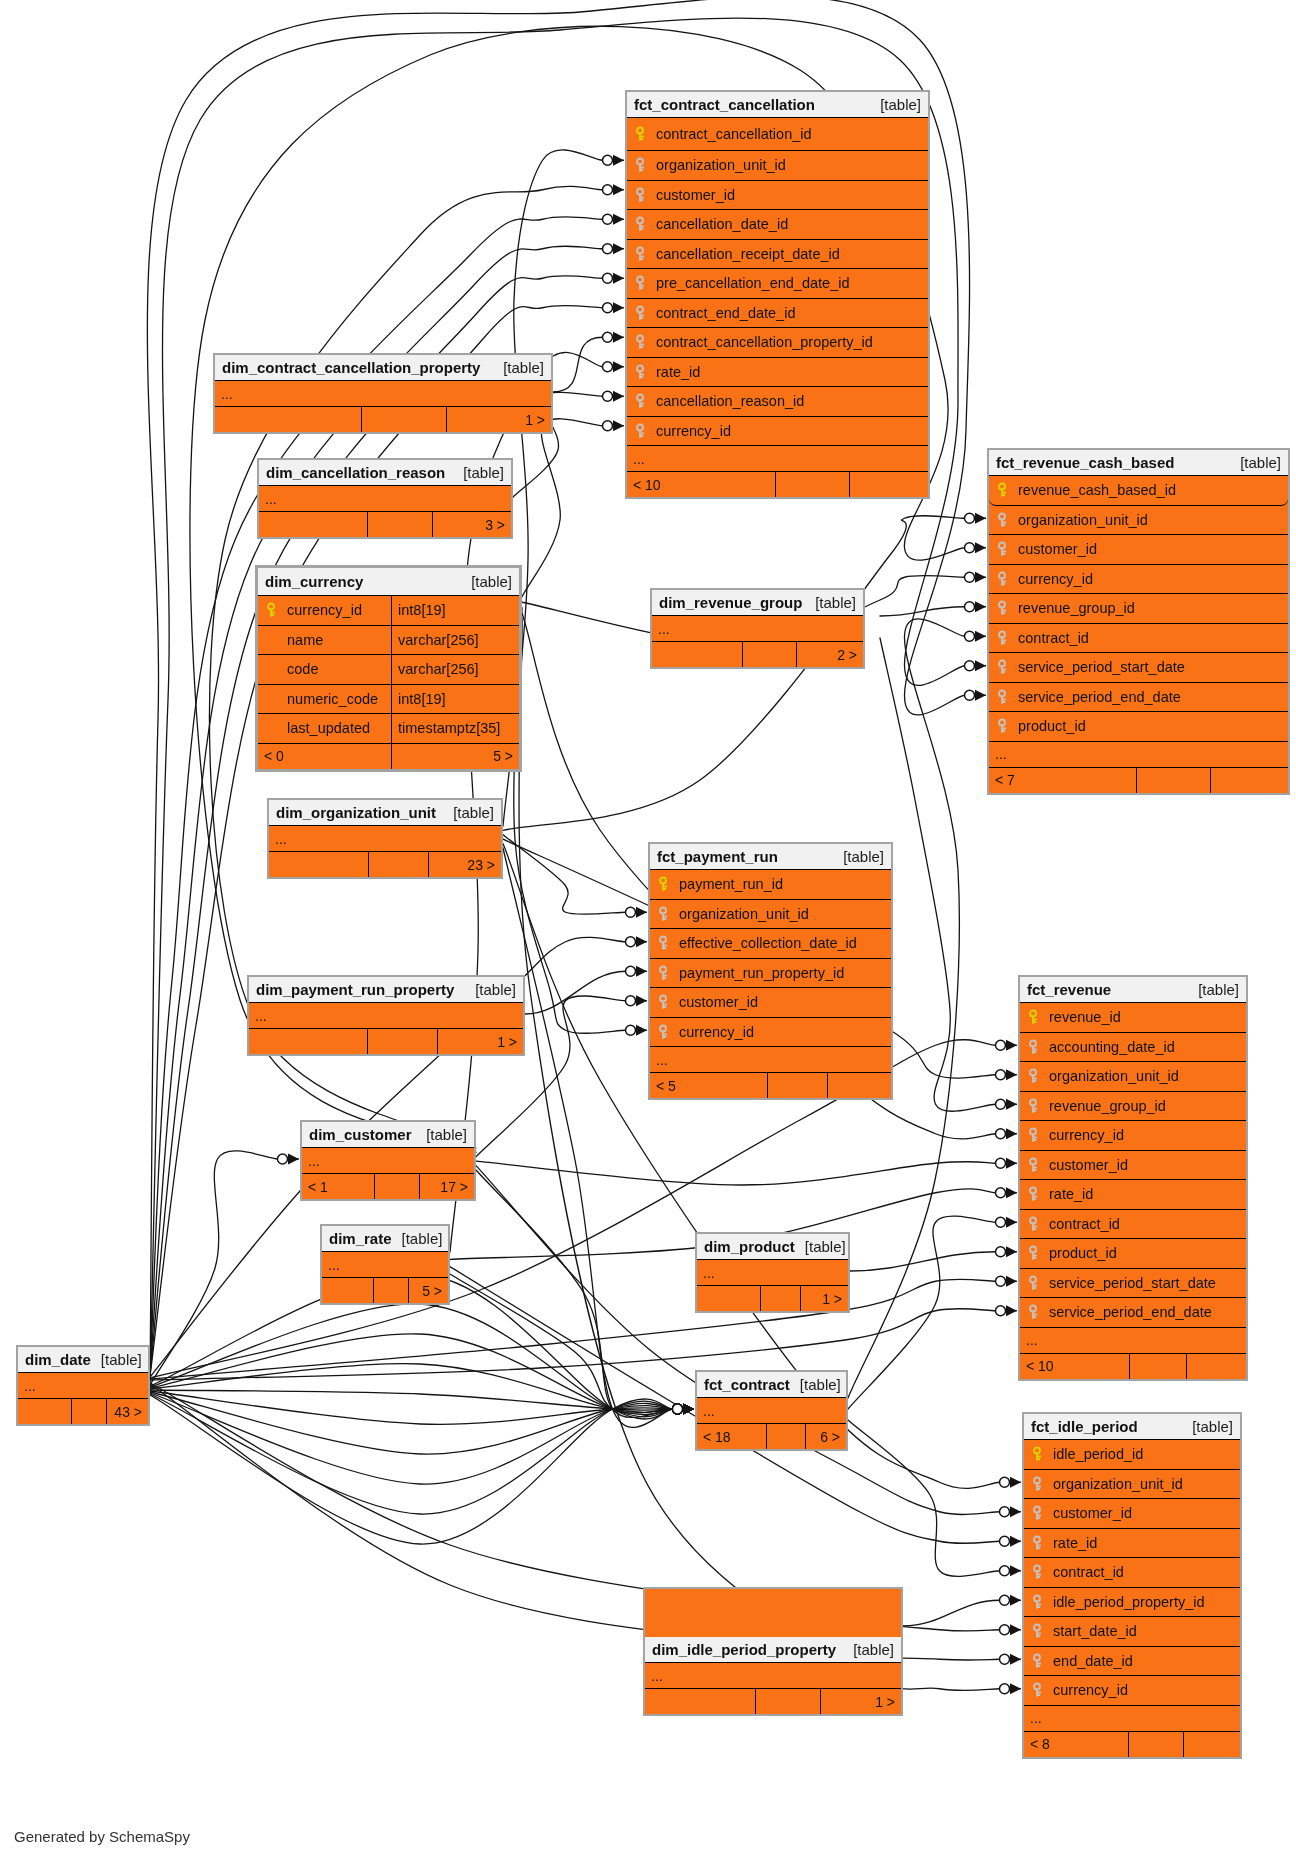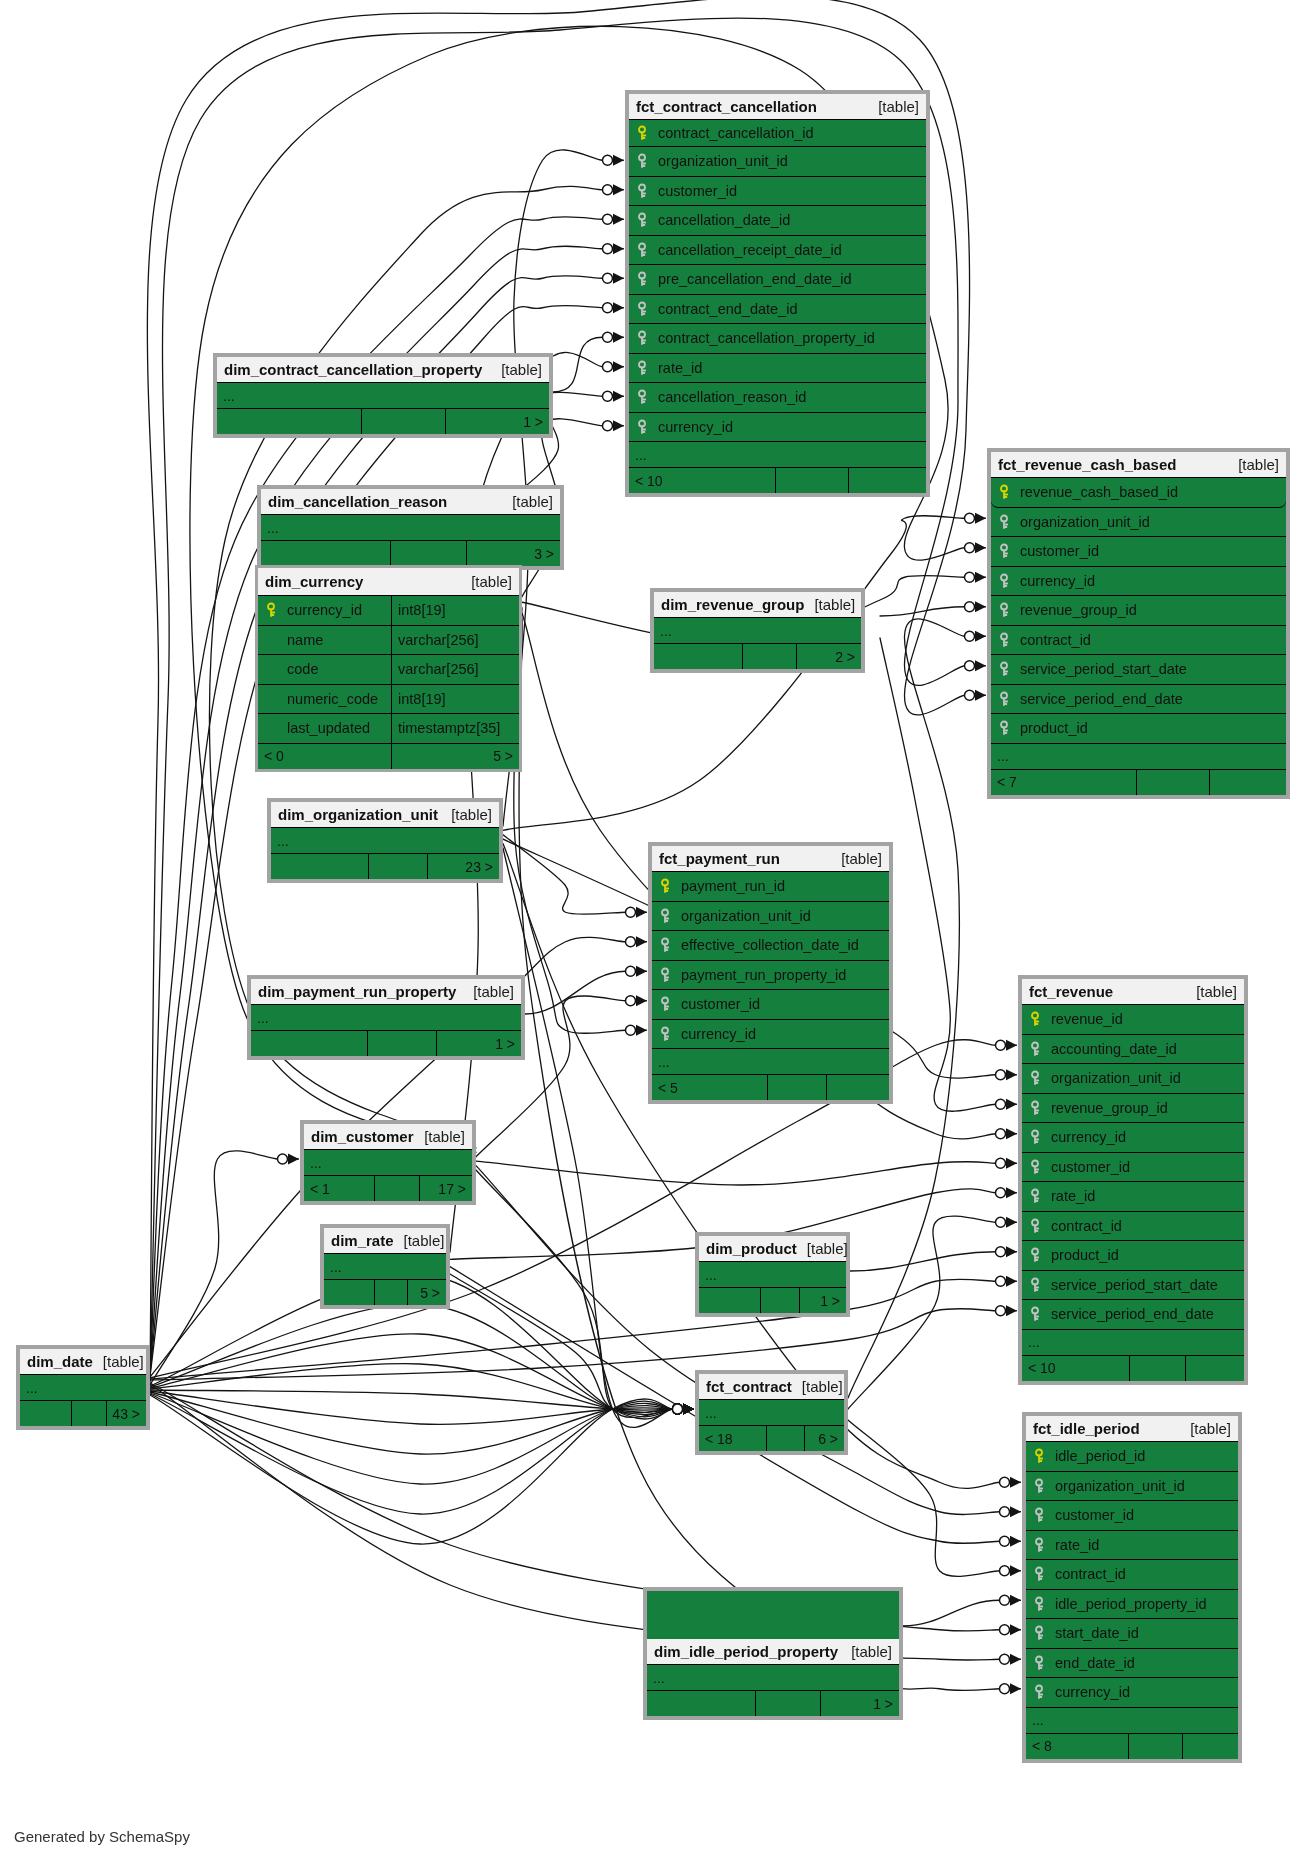--- a/index.html
+++ b/index.html
@@ -1,21 +1,21 @@
 <!DOCTYPE html>
 <html><head>
 <meta charset="utf-8">
 <style>
   html,body{margin:0;padding:0;background:#fff;}
   #canvas{
     position:relative;width:1296px;height:1864px;background:#ffffff;
     font-family:"Liberation Sans","DejaVu Sans",sans-serif;color:#111;overflow:hidden;
   }
   #edges{position:absolute;left:0;top:0;}
-  .tbl{position:absolute;background:#15803d;border:4px solid #a3a3a3;box-sizing:border-box;}
+  .tbl{position:absolute;background:#f97316;border:2px solid #a3a3a3;box-sizing:border-box;}
   .tbl.bold{border-width:3px;}
   .thead{
     display:flex;justify-content:space-between;align-items:center;
     background:#f1f1f1;border-bottom:1px solid #000;padding:0 7px;box-sizing:border-box;
   }
   .tname{font-weight:bold;font-size:15px;white-space:nowrap;}
   .badge{font-size:15px;color:#1c1c1c;margin-left:10px;white-space:nowrap;}
   .trow{
     display:flex;align-items:center;border-bottom:1px solid #000;box-sizing:border-box;
     padding:0 6px 0 7px;font-size:14.5px;white-space:nowrap;
@@ -372,21 +372,21 @@
         <circle cx="1004.5" cy="1570.75" r="5" fill="#fff" stroke="#141414" stroke-width="1.5"></circle>
         <polygon points="1021,1570.75 1010,1565.25 1010,1576.25" fill="#141414"></polygon>
       </g>
     </svg>
   <div id="tables">
       <div class="tbl" style="left: 625px; top: 90px; width: 305px;">
         <div class="thead" style="height: 26px;">
           <span class="tname">fct_contract_cancellation</span>
           <span class="badge">[table]</span>
         </div>
-        <div class="trow" style="height: 27px;">
+        <div class="trow" style="height: 33px;">
           <span class="kico">
             <svg width="12" height="16" viewBox="0 0 12 16">
               <circle cx="6" cy="4.5" r="3" fill="none" stroke="#d9d400" stroke-width="1.8"></circle>
               <path d="M6 7.5 L6 14 M6 10.5 L9.2 10.5 M6 13 L8.4 13" stroke="#d9d400" stroke-width="1.8" fill="none" stroke-linecap="round"></path>
             </svg>
           </span>
           <span class="cname">contract_cancellation_id</span>
         </div>
         <div class="trow" style="height: 29.5px;">
           <span class="kico">
@@ -490,21 +490,21 @@
           <span class="tname">dim_contract_cancellation_property</span>
           <span class="badge">[table]</span>
         </div>
         <div class="dots" style="height: 26px;">...</div>
         <div class="tfoot" style="height: 25px;">
           <span class="fc" style="flex: 1.3 1 0%;"></span>
           <span class="fc" style="flex: 0.7 1 0%;"></span>
           <span class="fc" style="flex: 0.9 1 0%;">1 &gt;</span>
         </div>
       </div>
-      <div class="tbl" style="left: 257px; top: 458px; width: 307px; margin-top: 27px;">
+      <div class="tbl" style="left: 257px; top: 458px; width: 256px;">
         <div class="thead" style="height: 26px;">
           <span class="tname">dim_cancellation_reason</span>
           <span class="badge">[table]</span>
         </div>
         <div class="dots" style="height: 26px;">...</div>
         <div class="tfoot" style="height: 25px;">
           <span class="fc" style="flex: 1.3 1 0%;"></span>
           <span class="fc" style="flex: 0.7 1 0%;"></span>
           <span class="fc" style="flex: 0.9 1 0%;">3 &gt;</span>
         </div>

